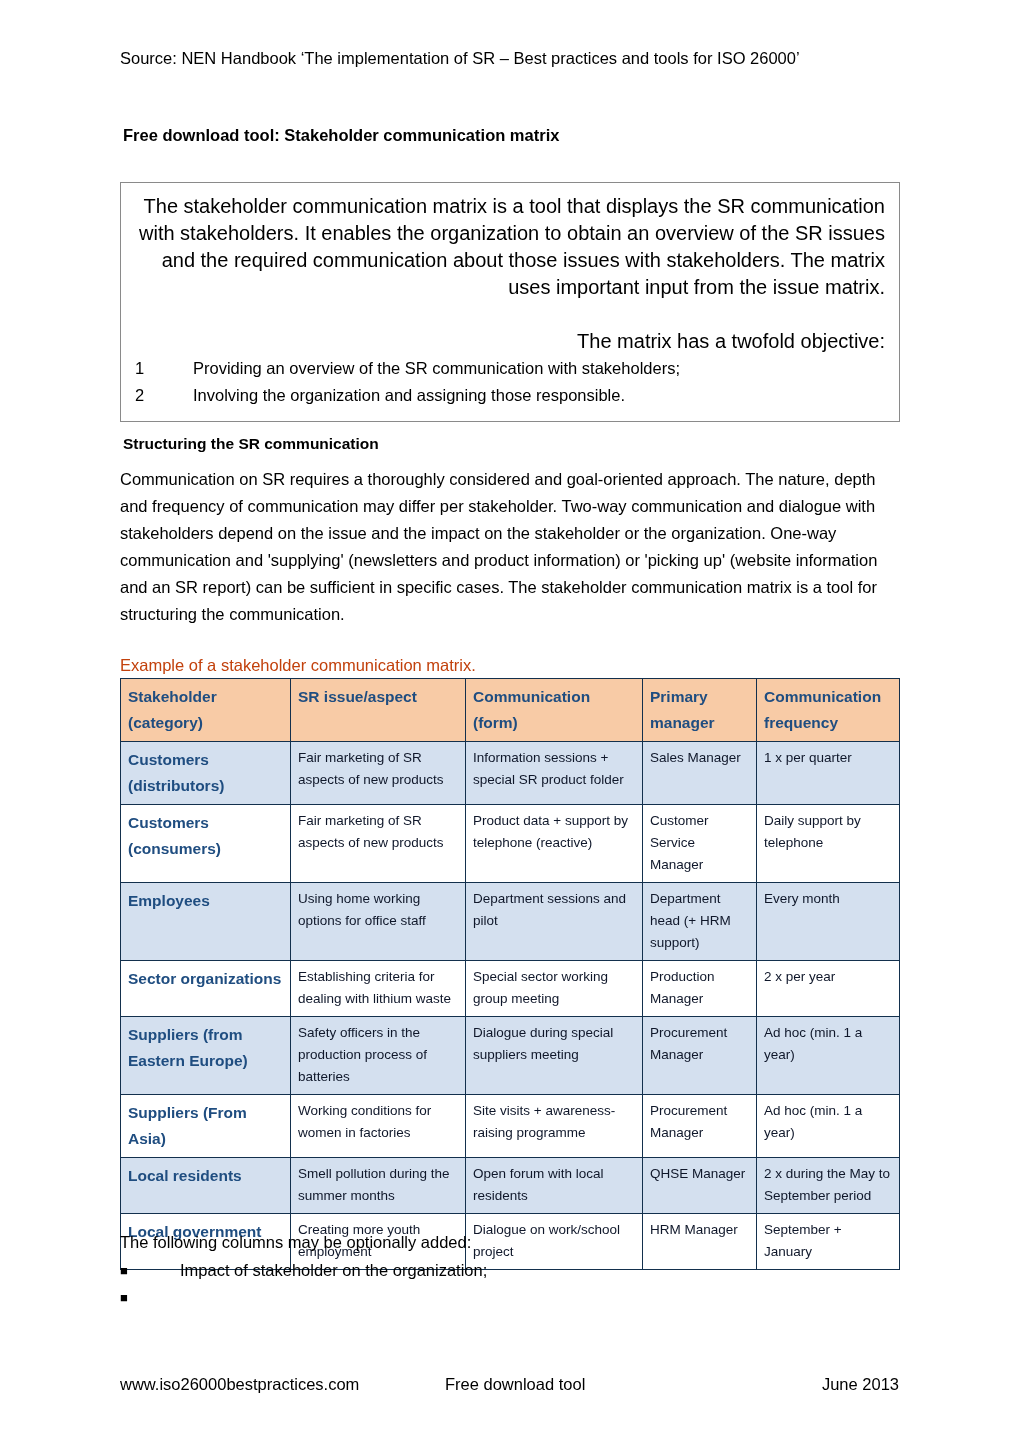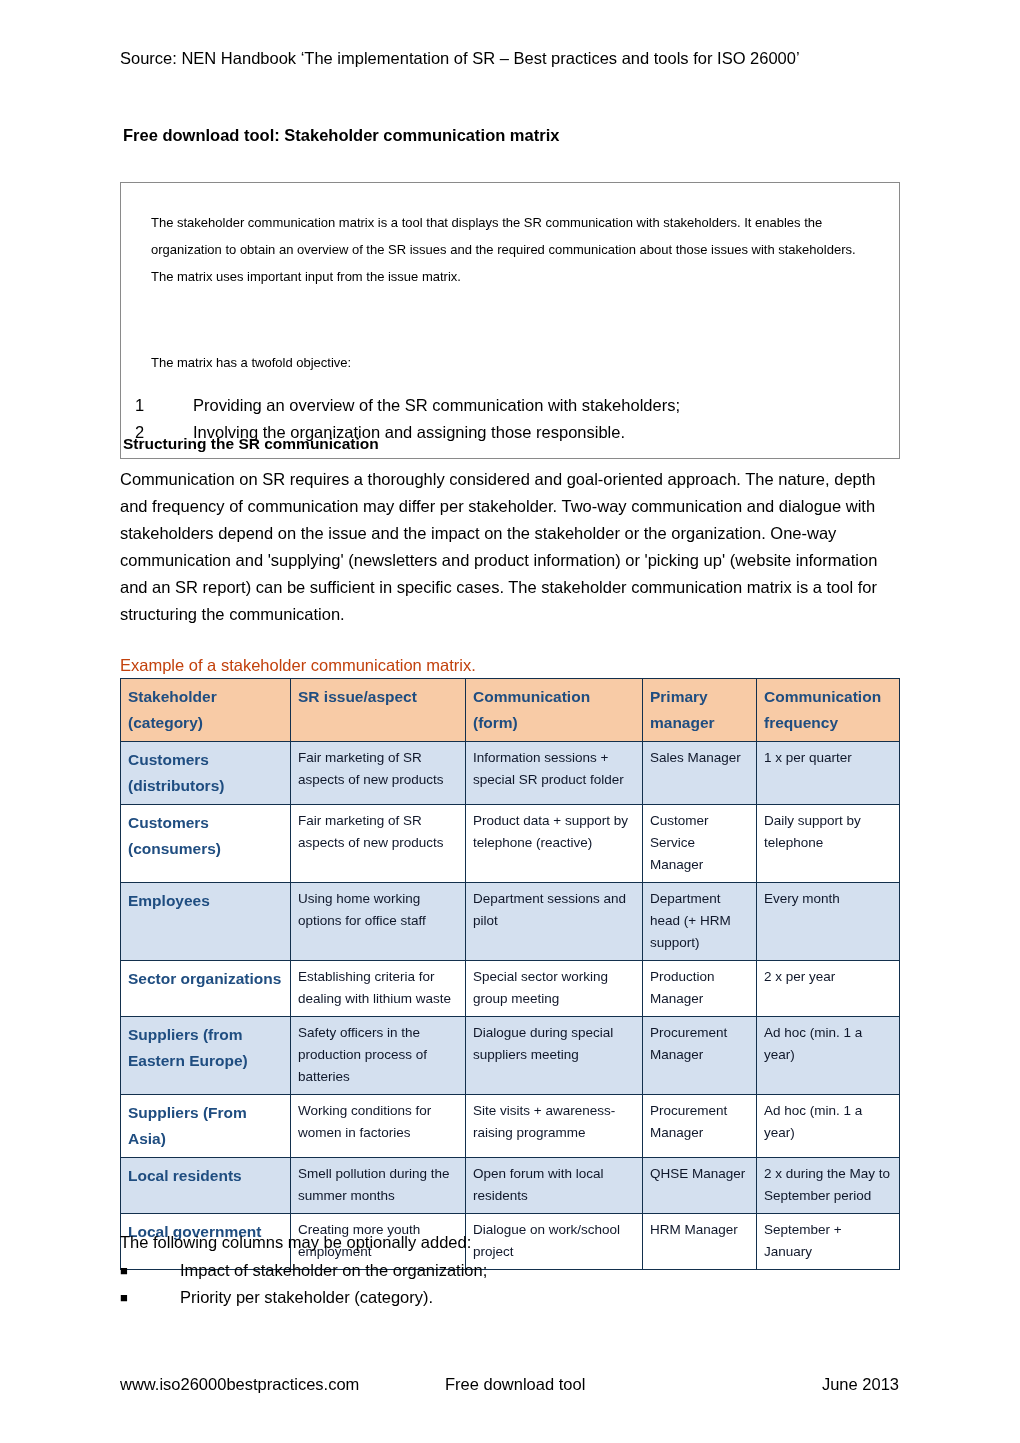--- a/index.html
+++ b/index.html
@@ -55,24 +55,25 @@
   .intro-box {
     position: absolute;
     left: 0px;
     top: 182px;
     width: 780px;
     border: 1px solid #8a8a8a;
     box-sizing: border-box;
     padding: 10px 14px 12px 14px;
   }
   .intro-box p {
-    margin: 16px;
-    font-size: 13px;
-    line-height: 27px;
-    color: #000;
+    margin: 0;
+    font-size: 20px;
+    line-height: 27px;
+    color: #000;
+    text-align: right;
   }
   .intro-box .spacer {
     height: 27px;
   }
   .obj-row {
     display: flex;
     font-size: 16.5px;
     line-height: 27px;
   }
   .obj-num {
@@ -323,21 +324,20 @@
     </table>
 
     <div class="opt-intro">The following columns may be optionally added:</div>
 
     <div class="bullet-row b1">
       <span class="bullet-mark">■</span>
       <span>Impact of stakeholder on the organization;</span>
     </div>
     <div class="bullet-row b2">
       <span class="bullet-mark">■</span>
-      <span>Priority per stakeholder (category).</span>
     </div>
 
     <div class="footer">
       <span class="f-site">www.iso26000bestpractices.com</span>
       <span class="f-mid">Free download tool</span>
       <span class="f-date">June 2013</span>
     </div>
 
   </div>
 </div>

